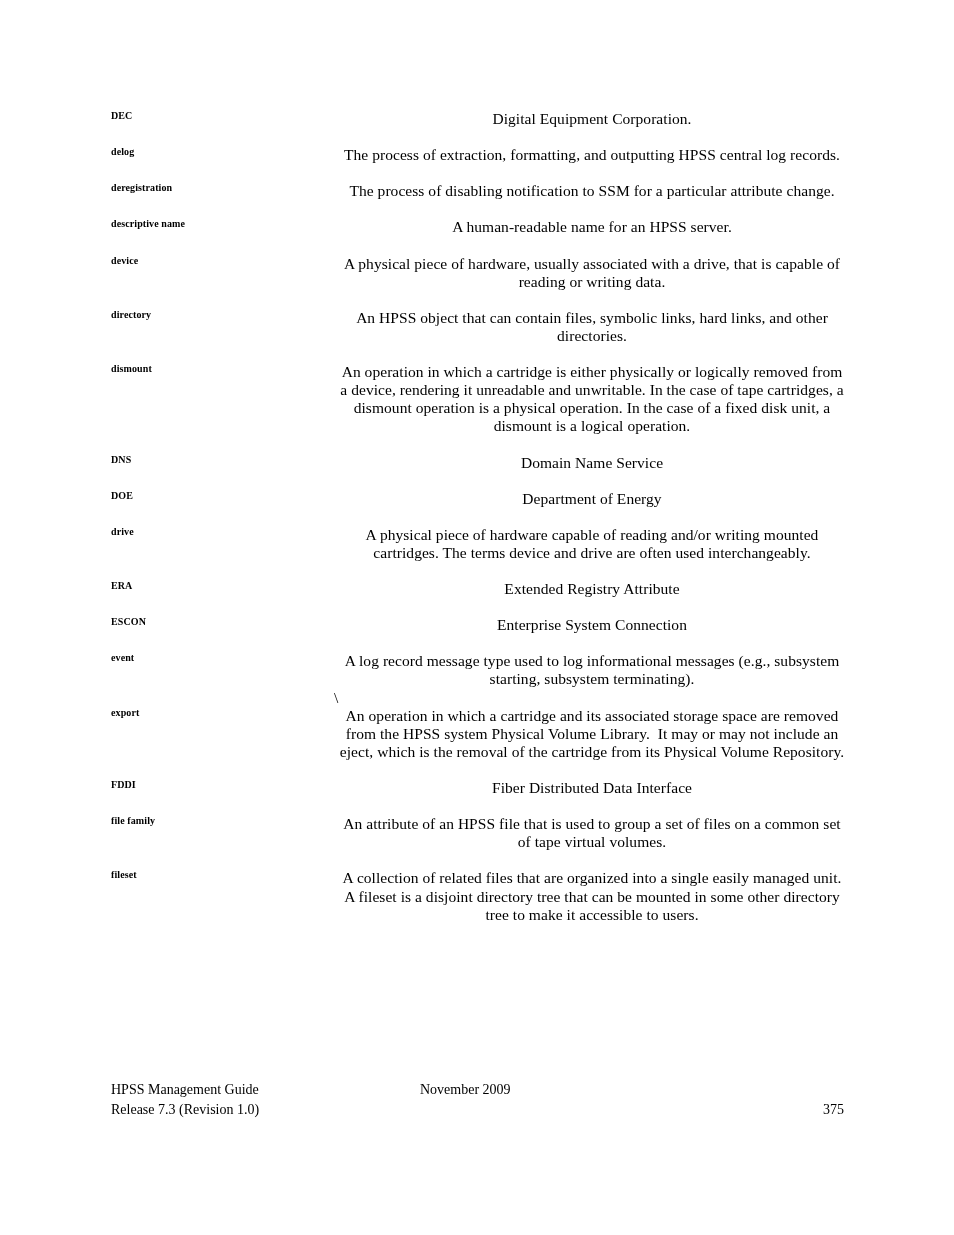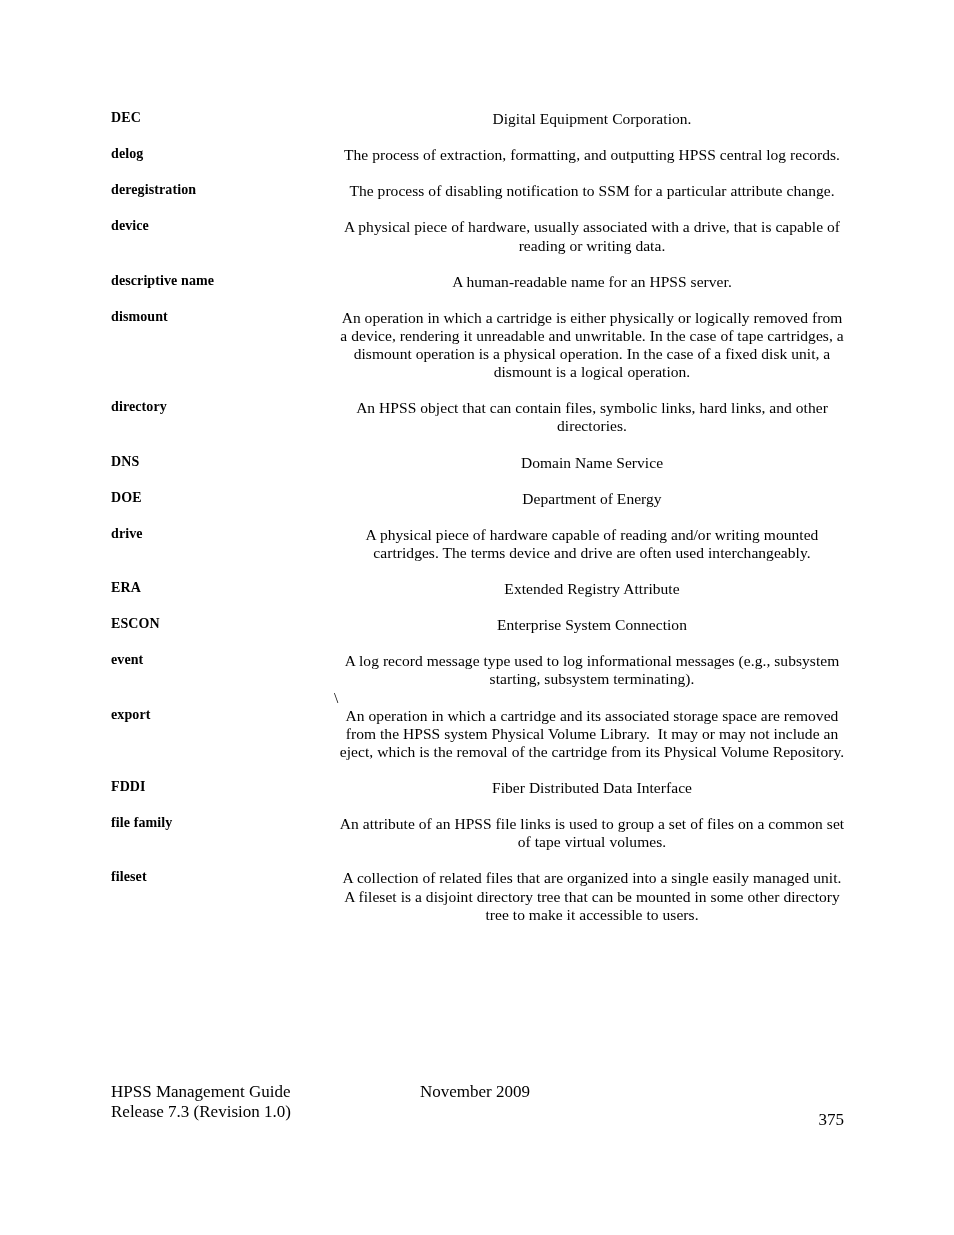--- a/index.html
+++ b/index.html
@@ -36,21 +36,21 @@
     vertical-align: top;
     padding: 0 0 18px 0;
   }
   .glossary tr.entry:last-child > td {
     padding-bottom: 0;
     margin-left: 9px;
   }
   td.term {
     width: 223px;
     font-weight: bold;
-    font-size: 14px;
+    font-size: 10px;
     line-height: 1.17;
     letter-spacing: 0.1px;
     white-space: nowrap;
   }
   td.definition {
     font-size: 15.5px;
     line-height: 1.17;
     letter-spacing: 0.05px;
   }
   .defline {
@@ -68,21 +68,21 @@
   tr.tight-below > td {
     padding-bottom: 0 !important;
     margin-top: 40px;
   }
 
   .footer {
     position: absolute;
     left: 111px;
     top: 1081px;
     width: 733px;
-    font-size: 17px;
+    font-size: 14px;
     line-height: 1.28;
   }
   .footer-row {
     position: relative;
     display: block;
     height: 20px;
   }
   .footer-left {
     position: absolute;
     left: 0;
@@ -91,21 +91,21 @@
   }
   .footer-center {
     position: absolute;
     left: 309px;
     top: 0;
     white-space: nowrap;
   }
   .footer-pageno {
     position: absolute;
     right: 0;
-    top: 8px;
+    top: 0;
     white-space: nowrap;
   }
 </style>
 </head>
 <body>
 
 <div class="page">
 
   <div class="content">
     <table class="glossary">
@@ -122,49 +122,49 @@
               <span class="defline">The process of extraction, formatting, and outputting HPSS central log records.</span>
             </td>
           </tr>
           <tr class="entry">
             <td class="term">deregistration</td>
             <td class="definition">
               <span class="defline">The process of disabling notification to SSM for a particular attribute change.</span>
             </td>
           </tr>
           <tr class="entry">
+            <td class="term">descriptive name</td>
+            <td class="definition">
+              <span class="defline">A human-readable name for an HPSS server.</span>
+            </td>
+          </tr>
+          <tr class="entry">
             <td class="term">device</td>
             <td class="definition">
               <span class="defline">A physical piece of hardware, usually associated with a drive, that is capable of</span>
               <span class="defline">reading or writing data.</span>
             </td>
           </tr>
           <tr class="entry">
-            <td class="term">descriptive name</td>
-            <td class="definition">
-              <span class="defline">A human-readable name for an HPSS server.</span>
+            <td class="term">directory</td>
+            <td class="definition">
+              <span class="defline">An HPSS object that can contain files, symbolic links, hard links, and other</span>
+              <span class="defline">directories.</span>
             </td>
           </tr>
           <tr class="entry">
             <td class="term">dismount</td>
             <td class="definition">
               <span class="defline">An operation in which a cartridge is either physically or logically removed from</span>
               <span class="defline">a device, rendering it unreadable and unwritable. In the case of tape cartridges, a</span>
               <span class="defline">dismount operation is a physical operation. In the case of a fixed disk unit, a</span>
               <span class="defline">dismount is a logical operation.</span>
             </td>
           </tr>
           <tr class="entry">
-            <td class="term">directory</td>
-            <td class="definition">
-              <span class="defline">An HPSS object that can contain files, symbolic links, hard links, and other</span>
-              <span class="defline">directories.</span>
-            </td>
-          </tr>
-          <tr class="entry">
             <td class="term">DNS</td>
             <td class="definition">
               <span class="defline">Domain Name Service</span>
             </td>
           </tr>
           <tr class="entry">
             <td class="term">DOE</td>
             <td class="definition">
               <span class="defline">Department of Energy</span>
             </td>
@@ -206,21 +206,21 @@
           </tr>
           <tr class="entry">
             <td class="term">FDDI</td>
             <td class="definition">
               <span class="defline">Fiber Distributed Data Interface</span>
             </td>
           </tr>
           <tr class="entry">
             <td class="term">file family</td>
             <td class="definition">
-              <span class="defline">An attribute of an HPSS file links is used to group a set of files on a common set</span>
+              <span class="defline">An attribute of an HPSS file that is used to group a set of files on a common set</span>
               <span class="defline">of tape virtual volumes.</span>
             </td>
           </tr>
           <tr class="entry">
             <td class="term">fileset</td>
             <td class="definition">
               <span class="defline">A collection of related files that are organized into a single easily managed unit.</span>
               <span class="defline">A fileset is a disjoint directory tree that can be mounted in some other directory</span>
               <span class="defline">tree to make it accessible to users.</span>
             </td>

